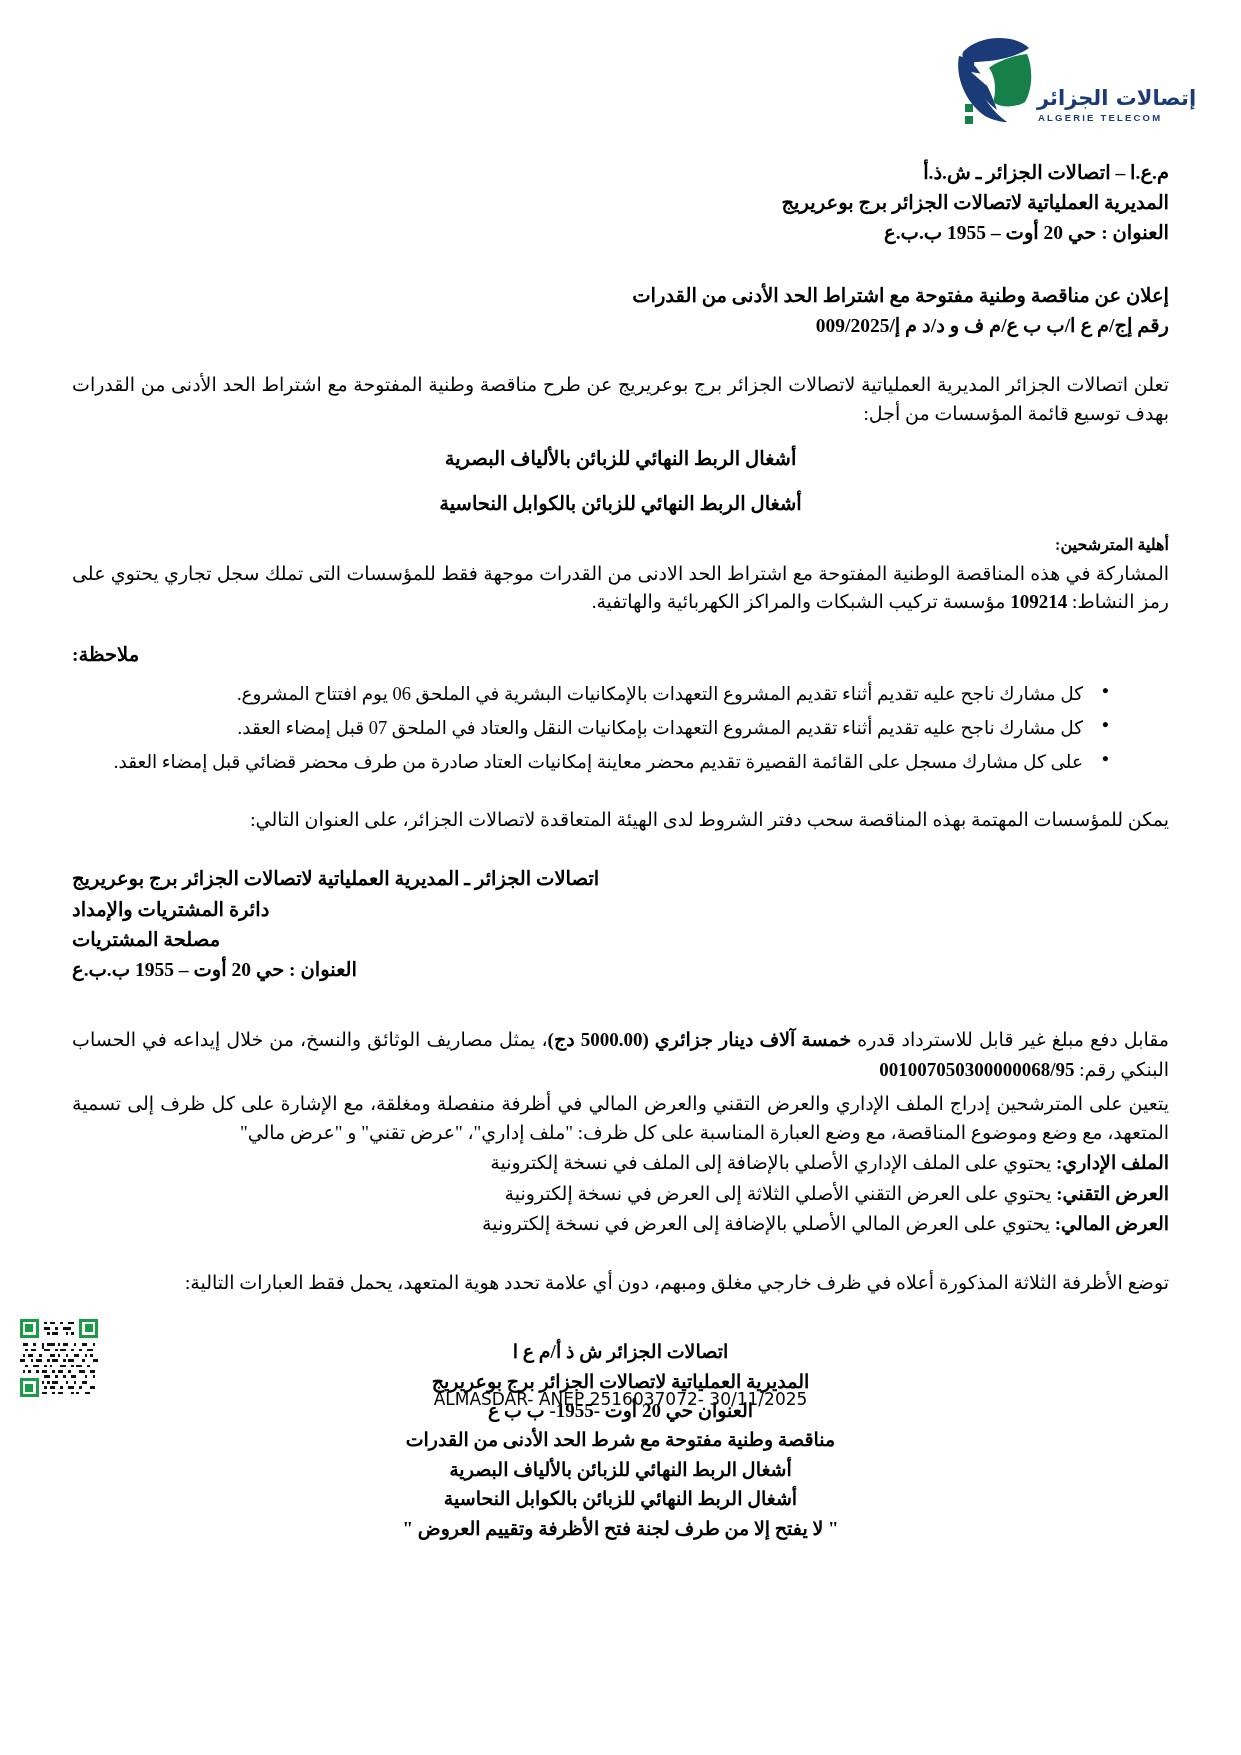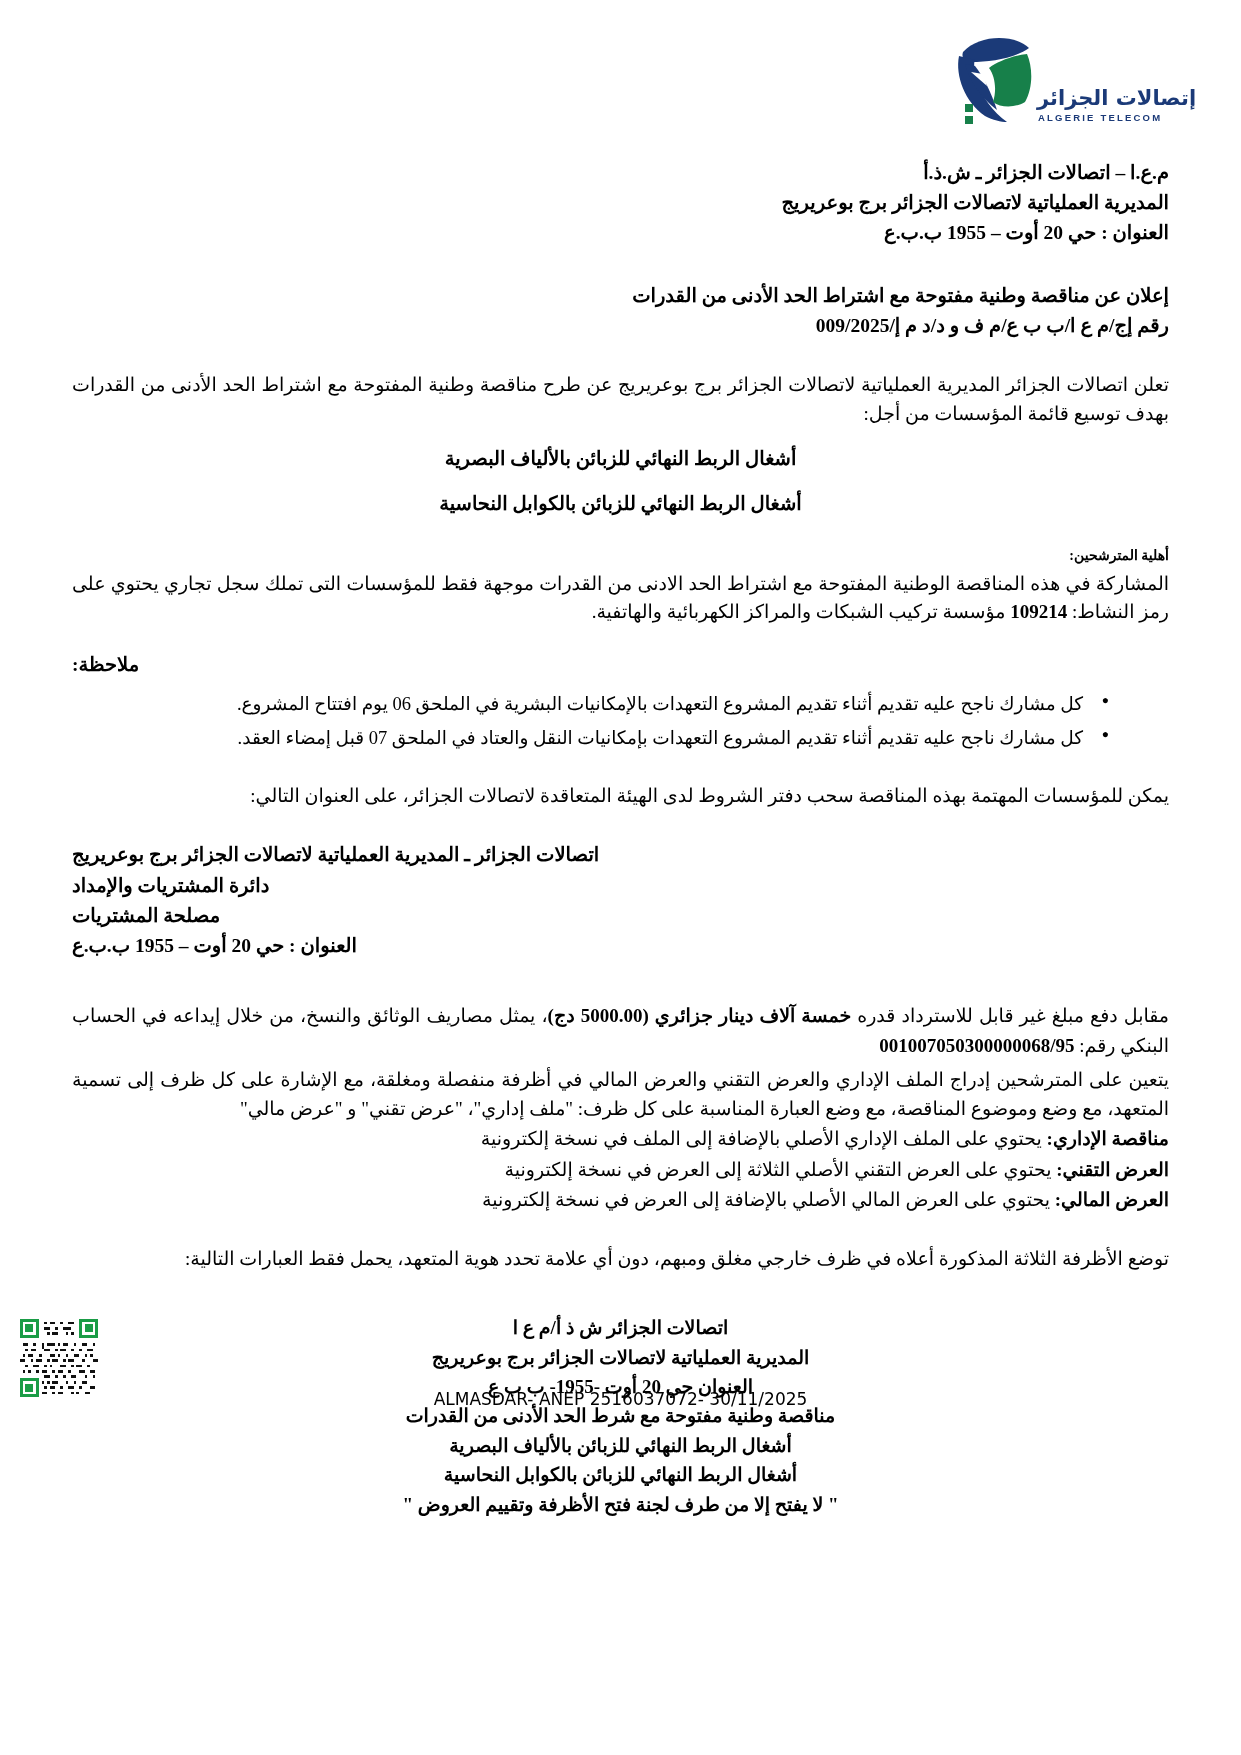--- a/index.html
+++ b/index.html
@@ -86,22 +86,22 @@
     line-height: 1.5;
   }
   .subject-line {
     font-size: 19.5px;
     font-weight: bold;
     text-align: center;
     margin-top: 16px;
     line-height: 1.5;
   }
   .section-head {
-    margin-top: 28px;
-    font-size: 14px;
+    margin-top: 16px;
+    font-size: 16px;
     font-weight: bold;
     text-align: right;
   }
   .body-text {
     margin-top: 6px;
     font-size: 19px;
     line-height: 1.5;
   }
   .note-head {
     margin-top: 26px;
@@ -226,39 +226,40 @@
 
   <div class="section-head">أهلية المترشحين:</div>
   <div class="body-text just">
     <span>المشاركة في هذه المناقصة الوطنية المفتوحة مع اشتراط الحد الادنى من القدرات موجهة فقط للمؤسسات التى تملك سجل تجاري يحتوي على رمز النشاط: </span><span class="b">109214</span><span> مؤسسة تركيب الشبكات والمراكز الكهربائية والهاتفية.</span>
   </div>
 
   <div class="note-head">ملاحظة:</div>
   <ul class="bullets">
     <li>كل مشارك ناجح عليه تقديم أثناء تقديم المشروع التعهدات بالإمكانيات البشرية في الملحق 06 يوم افتتاح المشروع.</li>
     <li>كل مشارك ناجح عليه تقديم أثناء تقديم المشروع التعهدات بإمكانيات النقل والعتاد في الملحق 07 قبل إمضاء العقد.</li>
+    <li>على كل مشارك مسجل على القائمة القصيرة تقديم محضر معاينة إمكانيات العتاد صادرة من طرف محضر قضائي قبل إمضاء العقد.</li>
   </ul>
 
   <div class="para just">يمكن للمؤسسات المهتمة بهذه المناقصة سحب دفتر الشروط لدى الهيئة المتعاقدة لاتصالات الجزائر، على العنوان التالي:</div>
 
   <div class="addr-block">
     <div>اتصالات الجزائر ـ المديرية العملياتية لاتصالات الجزائر برج بوعريريج</div>
     <div>دائرة المشتريات والإمداد</div>
     <div>مصلحة المشتريات</div>
     <div>العنوان : حي 20 أوت – 1955 ب.ب.ع</div>
   </div>
 
   <div class="payment just">
     <span>مقابل دفع مبلغ غير قابل للاسترداد قدره </span><span class="b">خمسة آلاف دينار جزائري (5000.00 دج)</span><span>، يمثل مصاريف الوثائق والنسخ، من خلال إيداعه في الحساب البنكي رقم: </span><span class="acct">001007050300000068/95</span>
   </div>
 
   <div class="body-text just">يتعين على المترشحين إدراج الملف الإداري والعرض التقني والعرض المالي في أظرفة منفصلة ومغلقة، مع الإشارة على كل ظرف إلى تسمية المتعهد، مع وضع وموضوع المناقصة، مع وضع العبارة المناسبة على كل ظرف: "ملف إداري"، "عرض تقني" و "عرض مالي"</div>
 
   <div class="offer-line">
-    <span class="b">مناقصة الإداري:</span><span> يحتوي على الملف الإداري الأصلي بالإضافة إلى الملف في نسخة إلكترونية</span>
+    <span class="b">الملف الإداري:</span><span> يحتوي على الملف الإداري الأصلي بالإضافة إلى الملف في نسخة إلكترونية</span>
   </div>
   <div class="offer-line">
     <span class="b">العرض التقني:</span><span> يحتوي على العرض التقني الأصلي الثلاثة إلى العرض في نسخة إلكترونية</span>
   </div>
   <div class="offer-line">
     <span class="b">العرض المالي:</span><span> يحتوي على العرض المالي الأصلي بالإضافة إلى العرض في نسخة إلكترونية</span>
   </div>
 
   <div class="para just">توضع الأظرفة الثلاثة المذكورة أعلاه في ظرف خارجي مغلق ومبهم، دون أي علامة تحدد هوية المتعهد، يحمل فقط العبارات التالية:</div>
 

